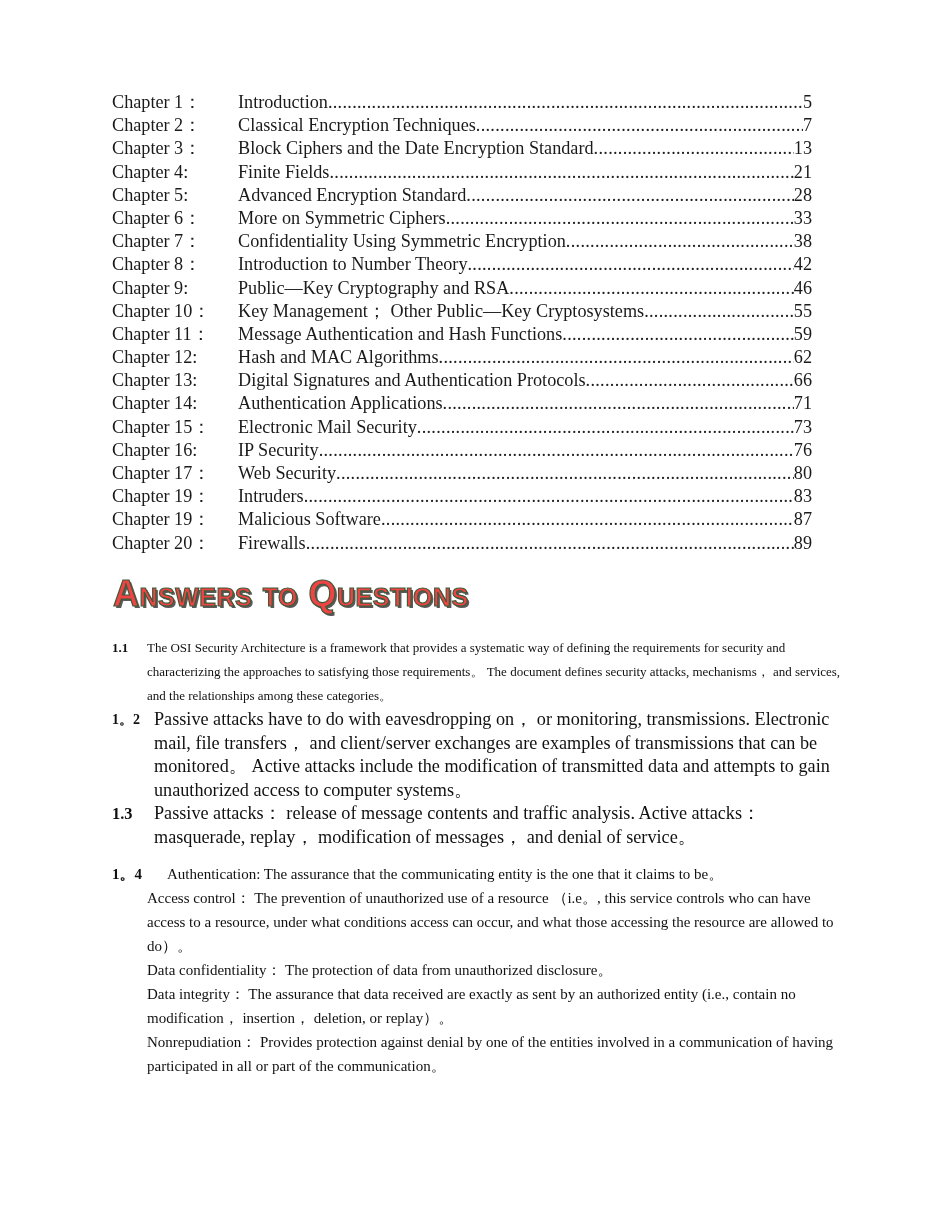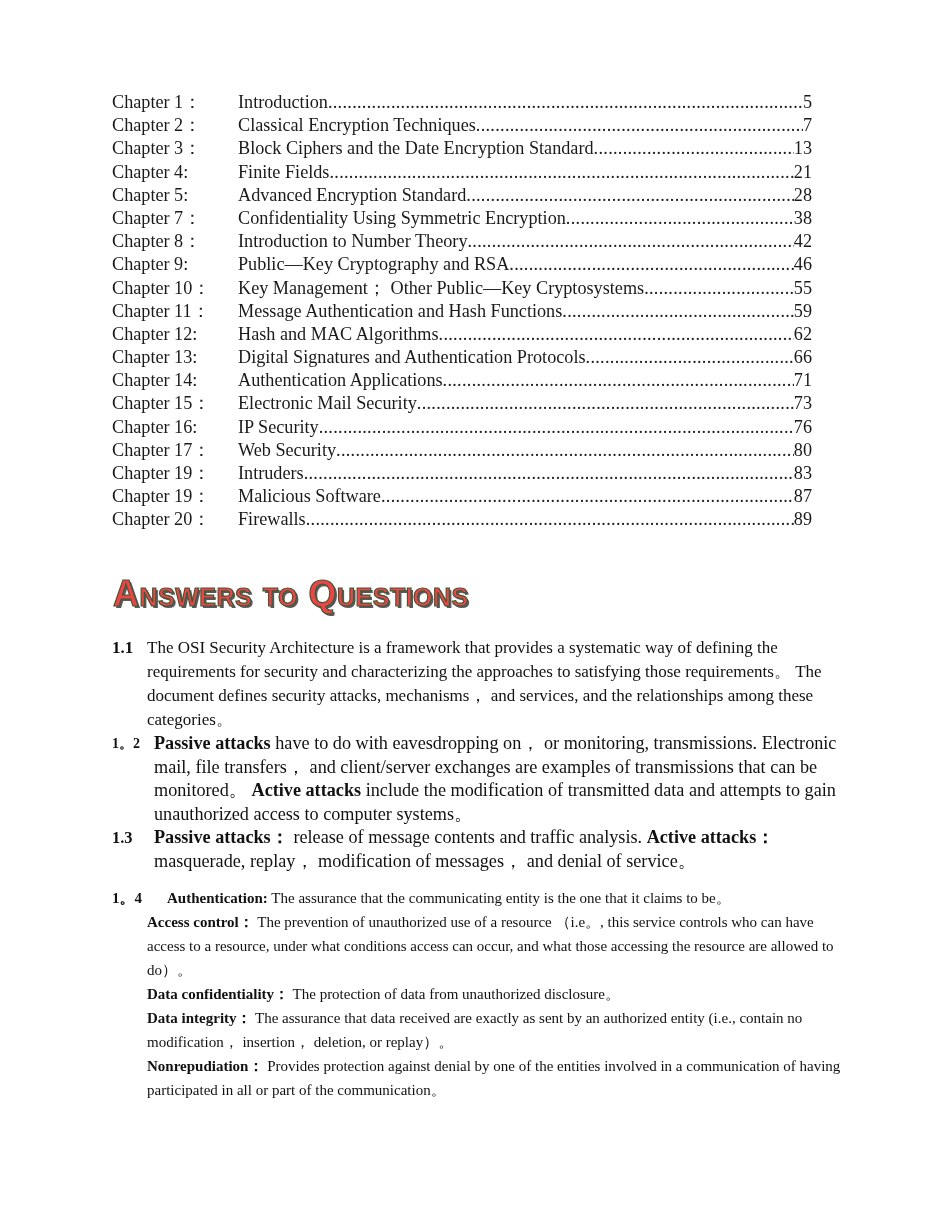--- a/index.html
+++ b/index.html
@@ -28,27 +28,27 @@
       text-shadow: 2px 2px 0 #5a5a5a;
     }
 
     .answers {
       position: absolute; left: 112px; top: 636px; width: 735px;
       font-family: "Liberation Serif", serif; color: #111;
     }
     .qa { position: relative; }
     .qa-num { position: absolute; left: 0; font-weight: bold; }
     .qa-body { margin-left: 35px; }
-    .q11 { font-size: 17px; line-height: 24px; }
+    .q11 { font-size: 13px; line-height: 24px; }
     .q12, .q13 { font-size: 18.2px; line-height: 23.6px; }
     .q12 .qa-body, .q13 .qa-body { margin-left: 42px; }
     .q14 { font-size: 15px; line-height: 24px; }
     .q14 .qa-body { margin-left: 35px; margin-top: 12px; }
     .def { margin: 0; }
-    b { font-weight: bold; }
+    b { font-weight: normal; }
   </style>
 </head>
 <body>
 
 <div class="toc" id="toc">
     <div class="toc-row">
       <span class="toc-label">Chapter 1：</span>
       <span class="toc-title">Introduction</span>
       <span class="toc-leader"></span>
       <span class="toc-page">5</span>
@@ -69,20 +69,26 @@
       <span class="toc-label">Chapter 4:</span>
       <span class="toc-title">Finite Fields</span>
       <span class="toc-leader"></span>
       <span class="toc-page">21</span>
     </div>
     <div class="toc-row">
       <span class="toc-label">Chapter 5:</span>
       <span class="toc-title">Advanced Encryption Standard</span>
       <span class="toc-leader"></span>
       <span class="toc-page">28</span>
+    </div>
+    <div class="toc-row">
+      <span class="toc-label">Chapter 6：</span>
+      <span class="toc-title">More on Symmetric Ciphers</span>
+      <span class="toc-leader"></span>
+      <span class="toc-page">33</span>
     </div>
     <div class="toc-row">
       <span class="toc-label">Chapter 7：</span>
       <span class="toc-title">Confidentiality Using Symmetric Encryption</span>
       <span class="toc-leader"></span>
       <span class="toc-page">38</span>
     </div>
     <div class="toc-row">
       <span class="toc-label">Chapter 8：</span>
       <span class="toc-title">Introduction to Number Theory</span>

